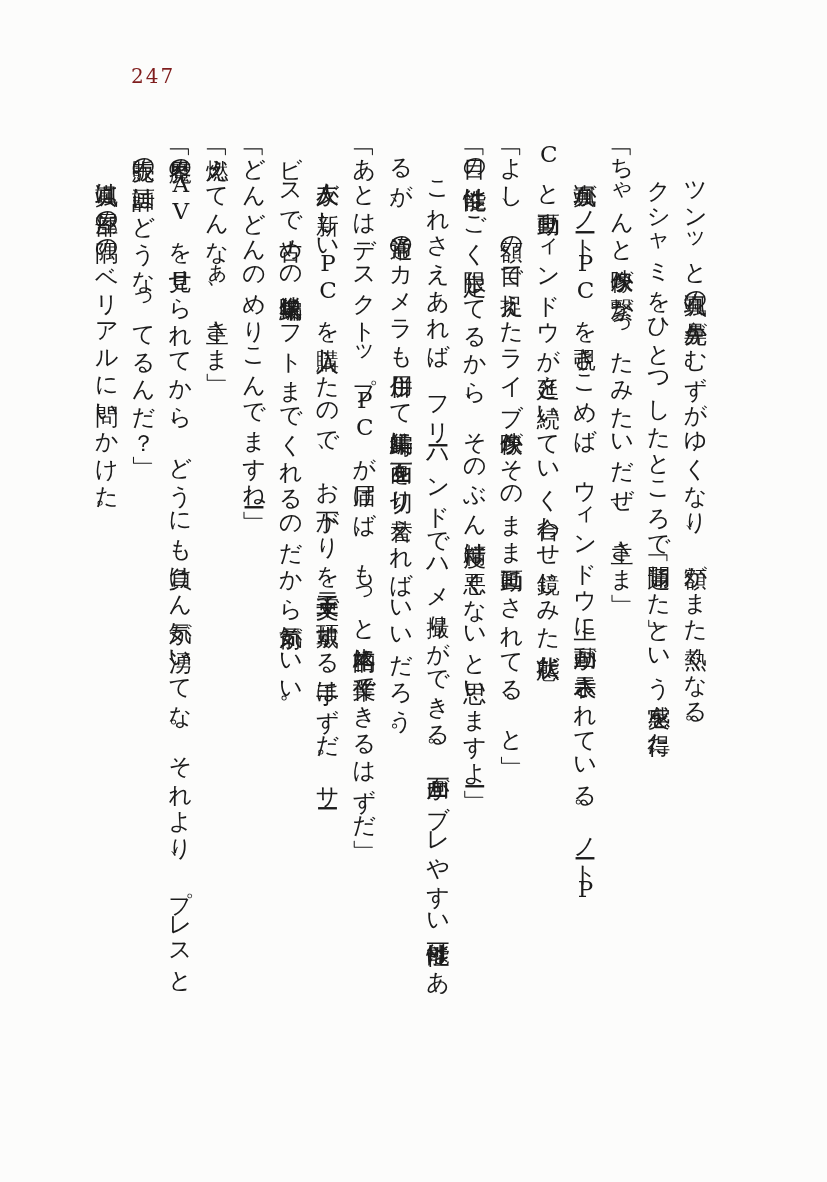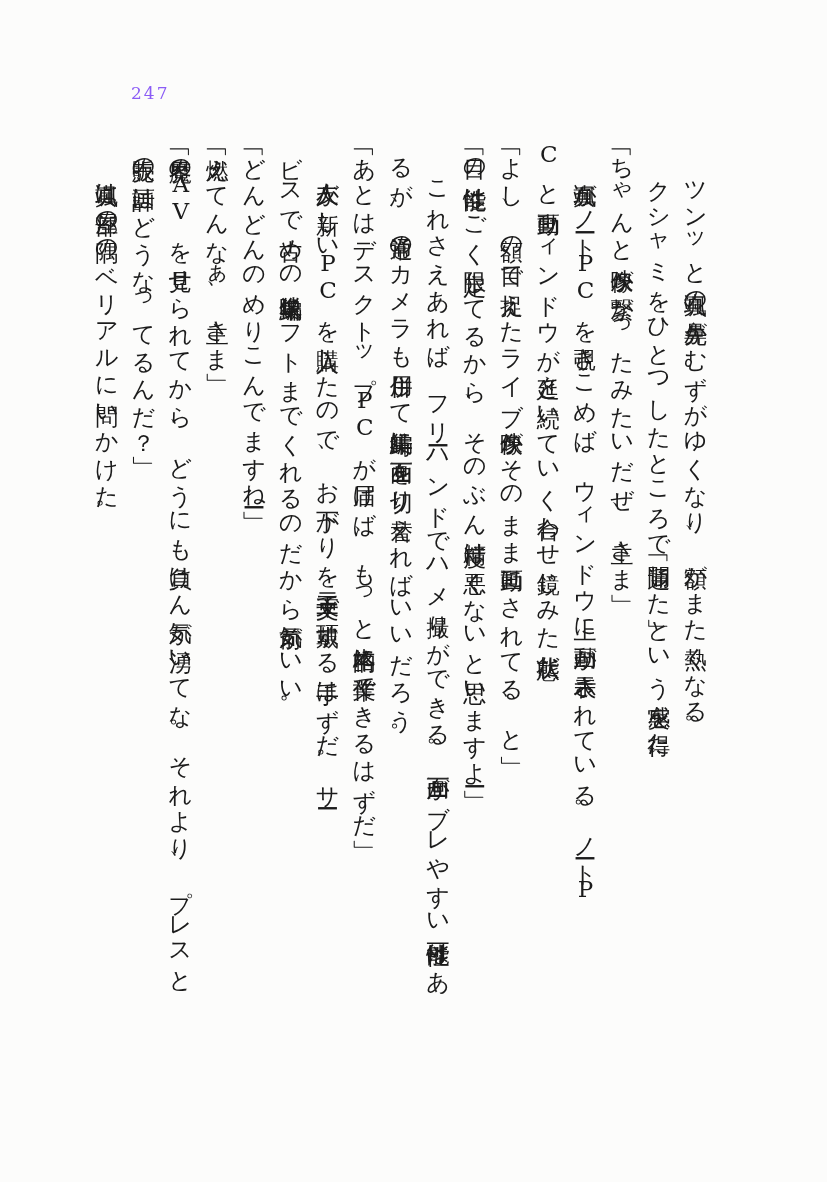--- a/index.html
+++ b/index.html
@@ -17,24 +17,23 @@
   .page {
     position: absolute;
     inset: 0;
     background: #fcfcfb;
     color: #1b1b1b;
   }
   .page-number {
     position: absolute;
     left: 131px;
     top: 64px;
-    font-size: 17px;
+    font-size: 20px;
     letter-spacing: 2px;
-    color: #8b5cf6;
-    margin-top: 19px;
+    color: #7f1d1d;
   }
   .text-block {
     position: absolute;
     top: 141px;
     right: 113px;
     height: 924px;
     writing-mode: vertical-rl;
     text-orientation: upright;
     font-size: 23px;
     letter-spacing: 1px;

